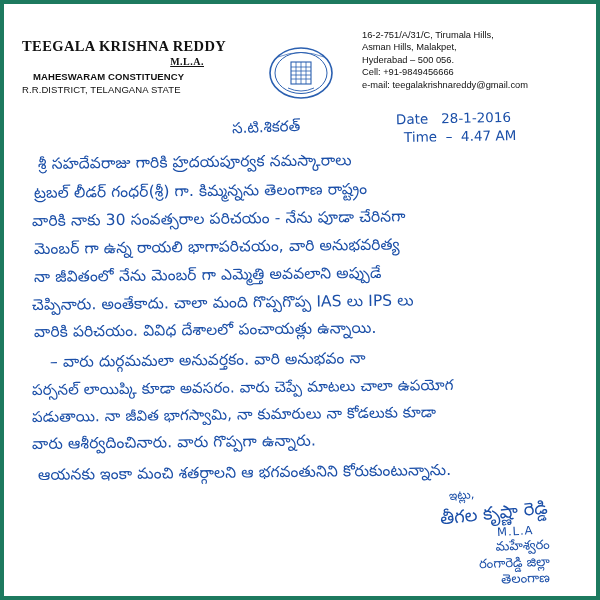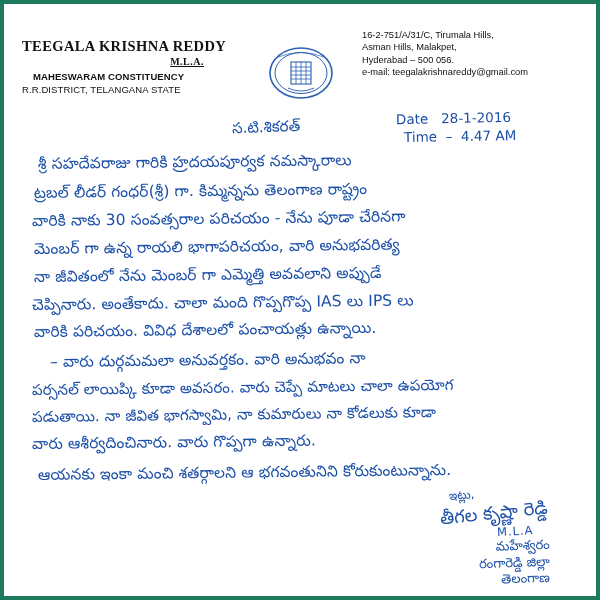--- a/index.html
+++ b/index.html
@@ -210,20 +210,21 @@
           <line x1="38" y1="18" x2="38" y2="40" stroke="#2a5fb0" stroke-width="0.8"></line>
           <path d="M20 44 Q33 50 46 44" fill="none" stroke="#2a5fb0" stroke-width="0.9"></path>
           <path d="M10 13 Q33 4 56 13" fill="none" stroke="#2a5fb0" stroke-width="0.7"></path>
         </svg>
       </div>
 
       <div class="lh-right">
         <div>16-2-751/A/31/C, Tirumala Hills,</div>
         <div>Asman Hills, Malakpet,</div>
         <div>Hyderabad – 500 056.</div>
+        <div>Cell: +91-9849456666</div>
         <div>e-mail: teegalakrishnareddy@gmail.com</div>
       </div>
     </div>
 
     <div class="salute">స.టి.శికరత్</div>
 
     <div class="date-line">
       <span>Date</span>
       <span>&nbsp;</span>
       <span>28-1-2016</span>

